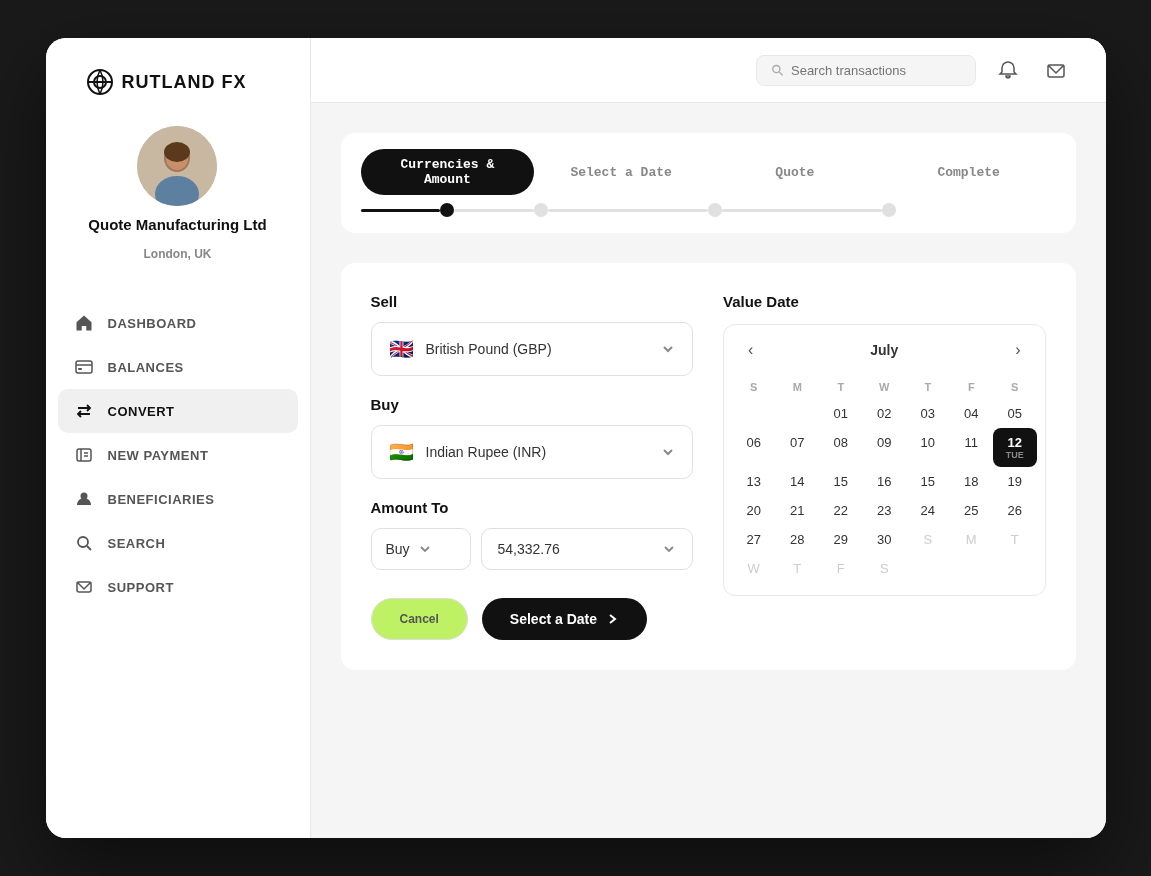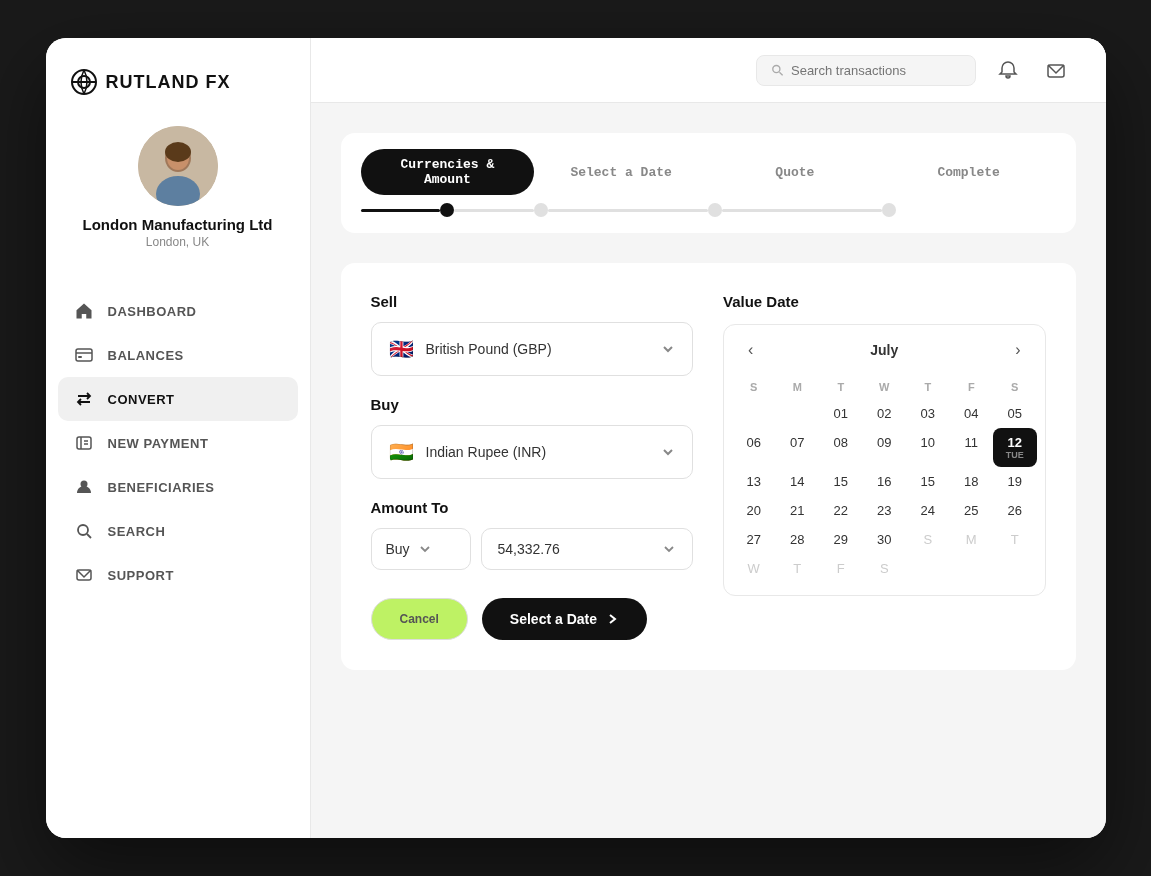--- a/index.html
+++ b/index.html
@@ -34,21 +34,21 @@
     .logo {
       display: flex;
       align-items: center;
       gap: 8px;
       font-size: 18px;
       font-weight: 700;
       letter-spacing: 1px;
       color: #111;
       margin-bottom: 30px;
       align-self: flex-start;
-      padding-left: 24px;
+      padding-left: 40px;
       justify-content: center;
     }
     .logo-icon {
       width: 28px;
       height: 28px;
     }
     .avatar-section {
       display: flex;
       flex-direction: column;
       align-items: center;
@@ -68,21 +68,22 @@
     .avatar svg { width: 80px; height: 80px; }
     .company-name {
       font-size: 15px;
       font-weight: 600;
       color: #111;
       text-align: center;
     }
     .company-location {
       font-size: 12px;
       color: #888;
-      margin-top: 2px;
+      margin-top: 14px;
+      font-weight: bold;
     }
     .nav {
       width: 100%;
       padding: 0 12px;
       margin-top: 10px;
     }
     .nav-item {
       display: flex;
       align-items: center;
       gap: 14px;
@@ -487,21 +488,21 @@
     <div class="avatar-section">
       <div class="avatar">
         <svg viewBox="0 0 80 80">
           <circle cx="40" cy="40" r="40" fill="#c8b8a2"></circle>
           <ellipse cx="40" cy="32" rx="13" ry="14" fill="#a0785a"></ellipse>
           <ellipse cx="40" cy="68" rx="22" ry="18" fill="#5d7fa0"></ellipse>
           <ellipse cx="40" cy="32" rx="11" ry="12" fill="#c8906a"></ellipse>
           <ellipse cx="40" cy="26" rx="13" ry="10" fill="#5a3a1a"></ellipse>
         </svg>
       </div>
-      <div class="company-name">London Manufacturing Ltd</div>
+      <div class="company-name">Quote Manufacturing Ltd</div>
       <div class="company-location">London, UK</div>
     </div>
 
     <nav class="nav">
       <div class="nav-item">
         <span class="nav-icon">
           <svg width="18" height="18" viewBox="0 0 18 18" fill="currentColor">
             <path d="M9 1.5L1.5 8.25V16.5h5.25v-4.5h4.5v4.5h5.25V8.25L9 1.5z"></path>
           </svg>
         </span>

